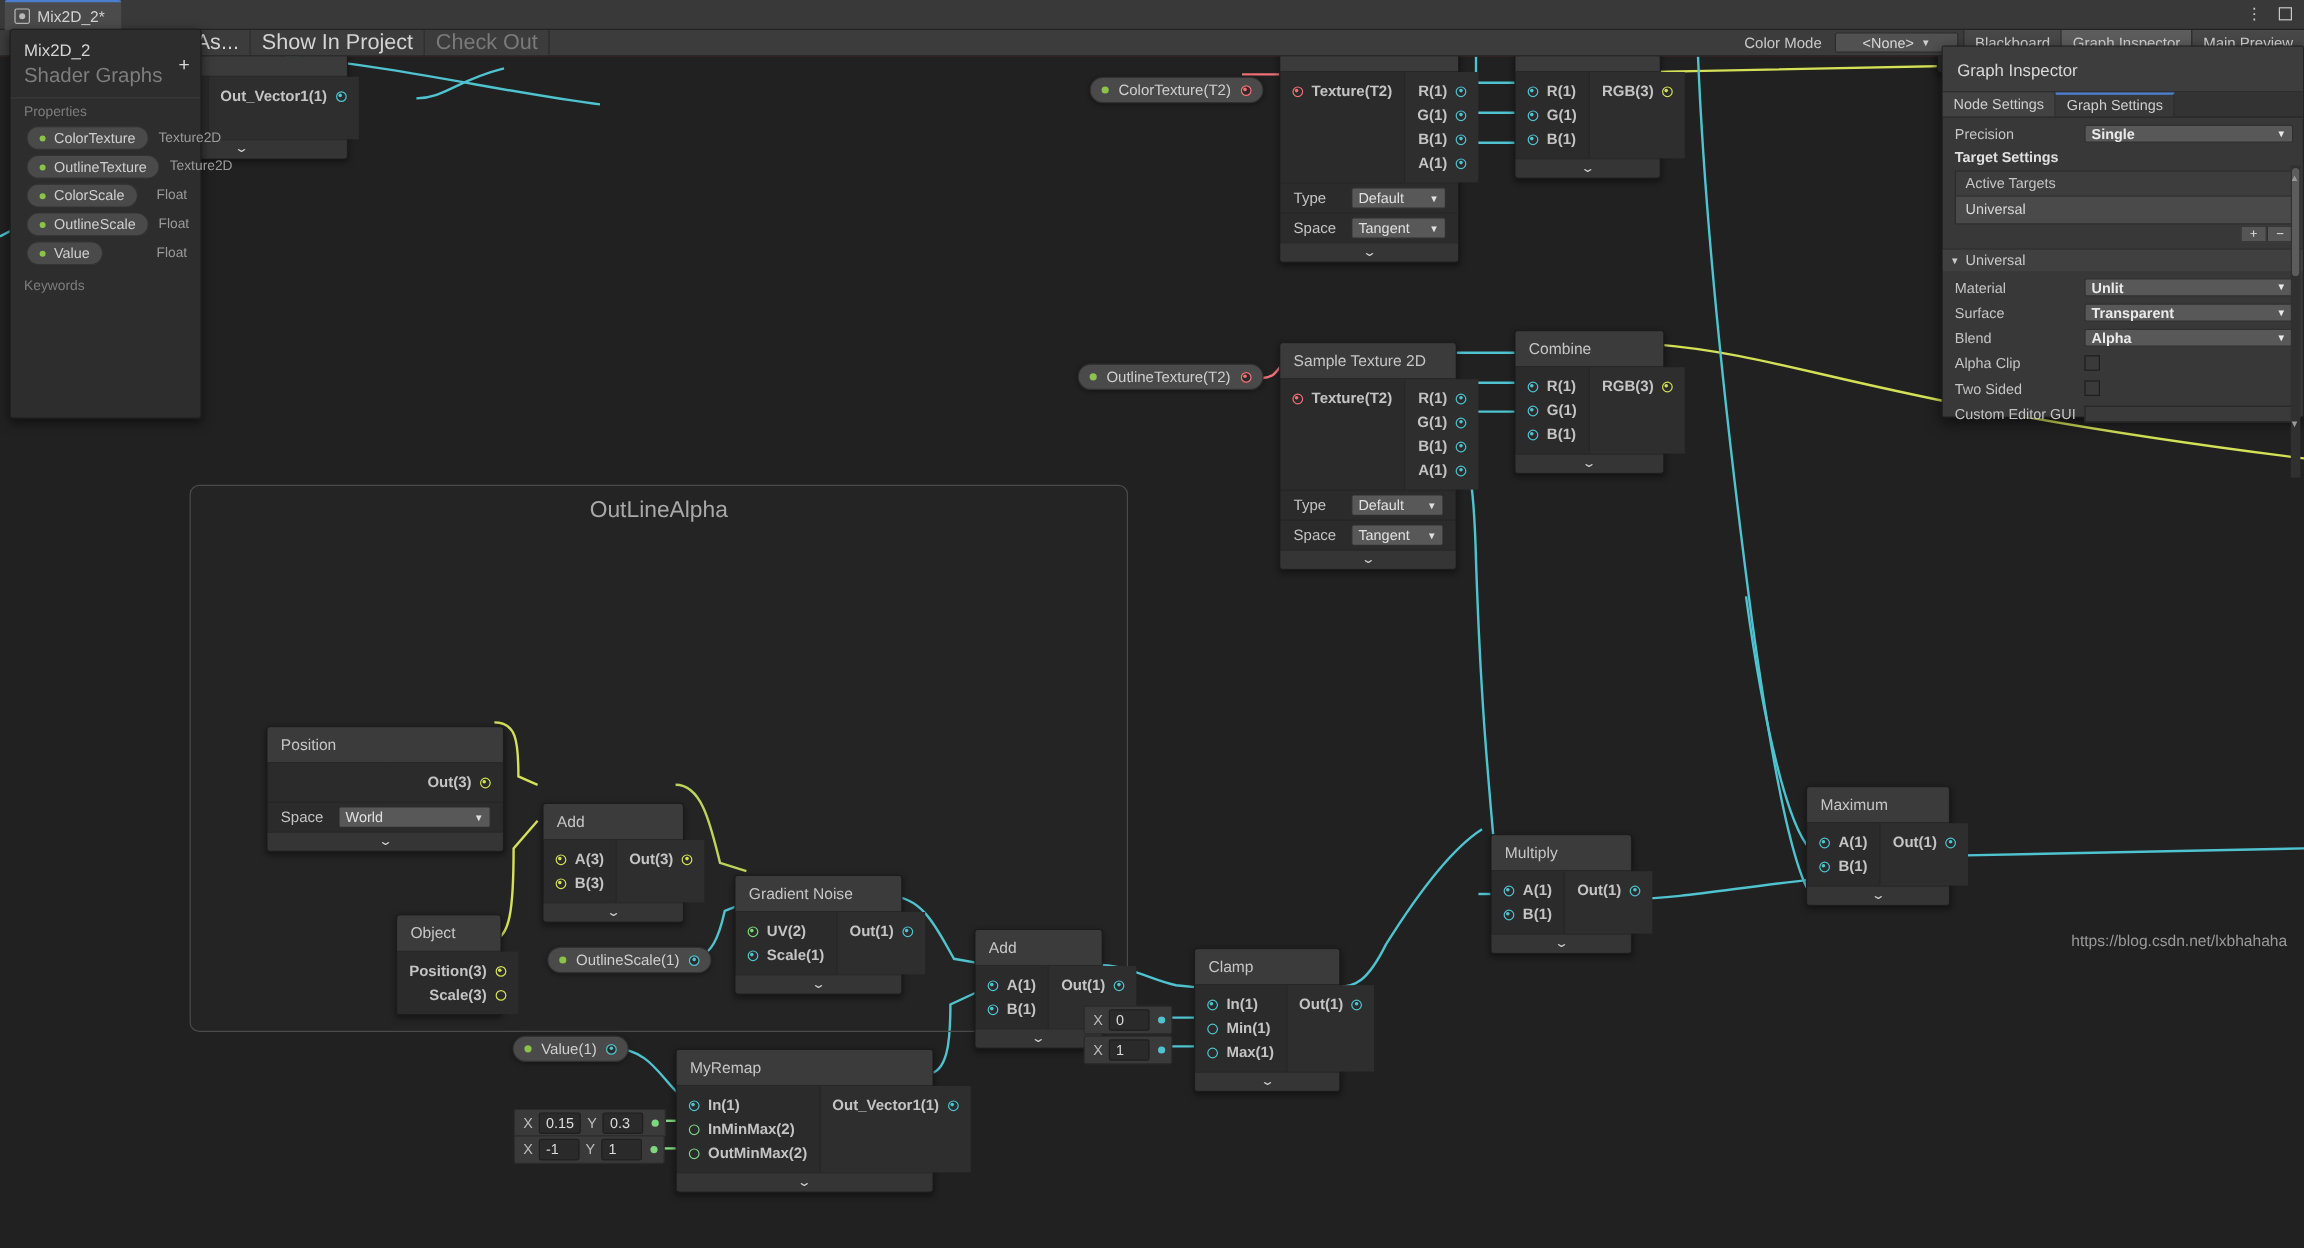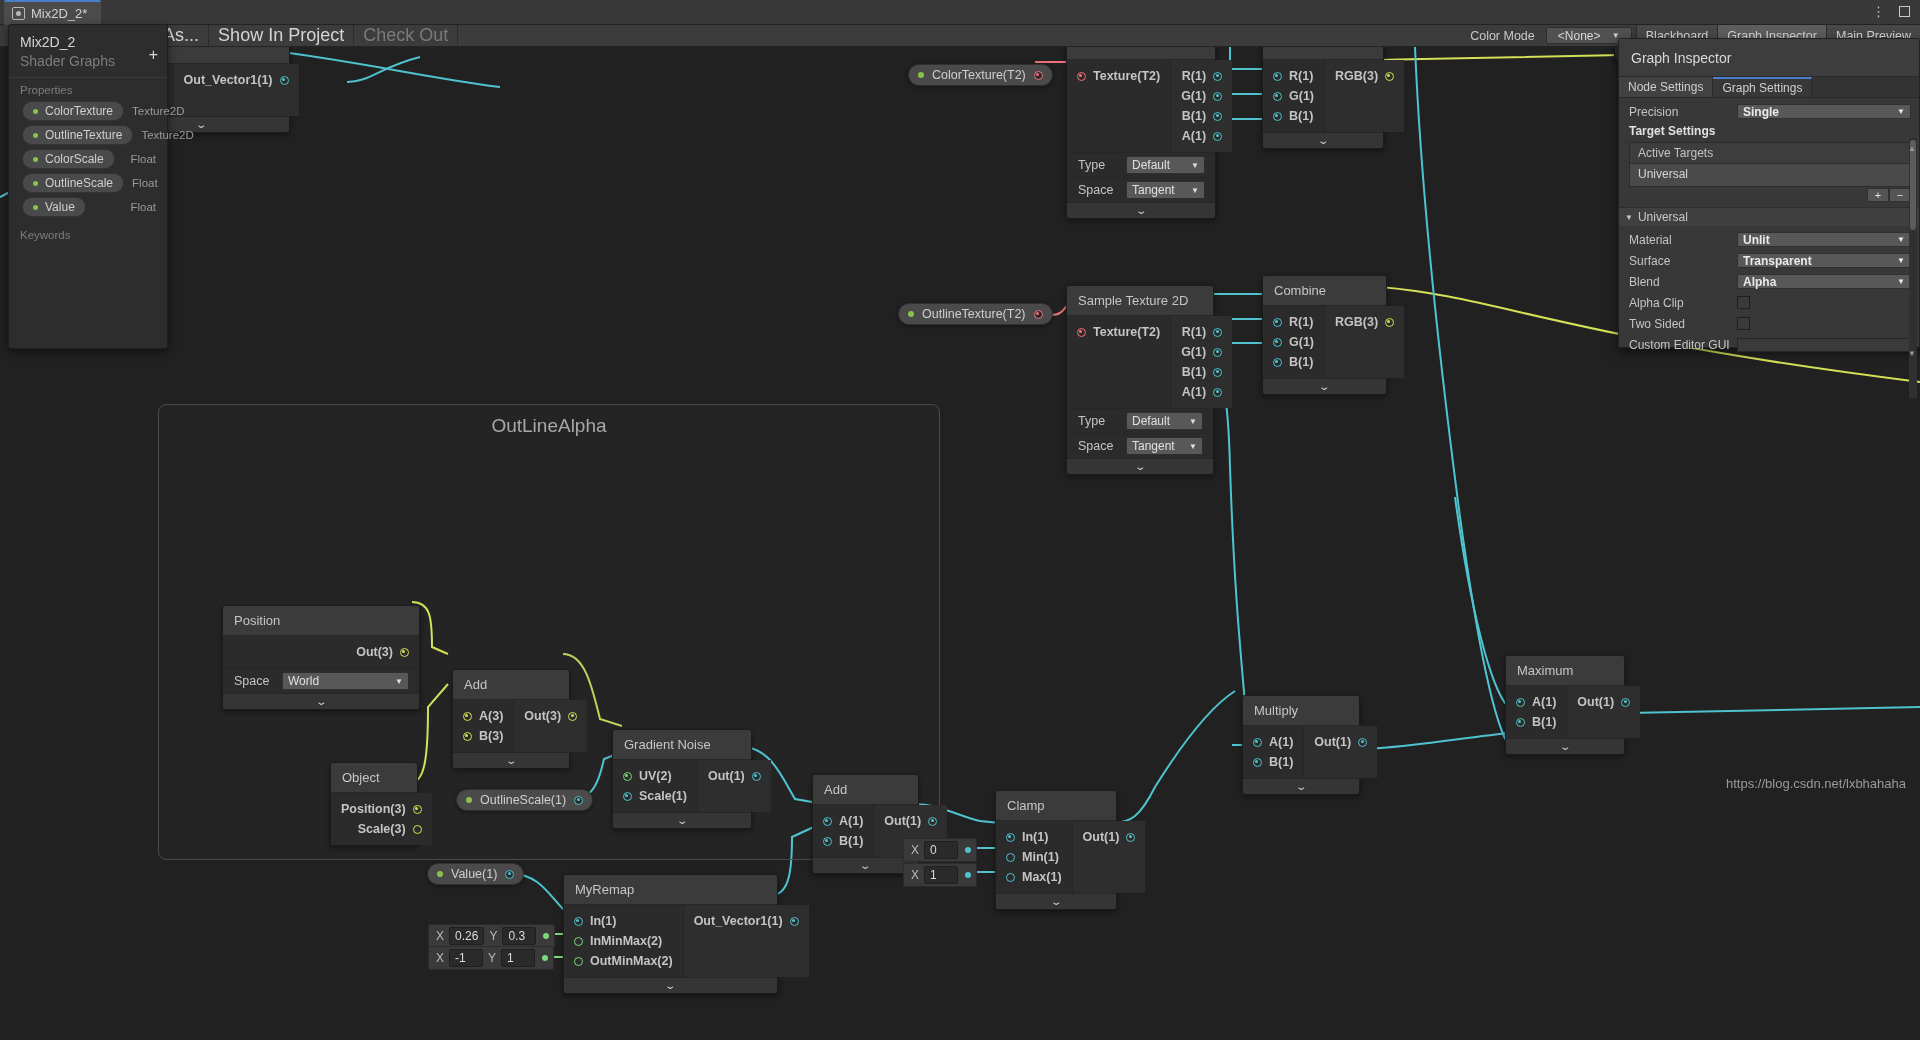--- a/index.html
+++ b/index.html
@@ -49,21 +49,21 @@
     display: flex; align-items: center; padding: 0 9px;
     color: #d4d4d4; font-size: 18px;
     border-right: 1px solid #2c2c2c;
     background: #3c3c3c; white-space: nowrap;
   }
   .tb-btn.disabled { color: #7a7a7a; }
   .tb-right { margin-left: auto; display: flex; align-items: stretch; }
   .tb-label { display: flex; align-items: center; padding: 0 7px; color: #c8c8c8; font-size: 12.5px; }
   .tb-dd {
     display: flex; align-items: center; justify-content: space-between;
-    min-width: 86px; margin: 2px 4px; padding: 0 11px;
+    min-width: 86px; margin: 2px 4px; padding: 0 22px;
     background: #515151; border: 1px solid #2d2d2d; border-radius: 2px;
     color: #d8d8d8; font-size: 12px;
   }
   .tb-dd .caret { font-size: 8px; color: #cfcfcf; margin-left: 6px; }
   .tb-tgl {
     display: flex; align-items: center; padding: 0 9px; color: #d4d4d4; font-size: 12.5px;
     background: #484848; border-left: 1px solid #2c2c2c; white-space: nowrap;
   }
   .tb-tgl.on { background: #5d5d5d; }
 
@@ -160,21 +160,21 @@
   }
 
   
   .blackboard {
     position: absolute; left: 8px; top: 24px; width: 160px; height: 325px;
     background: #2d2d2d; border: 1px solid #1f1f1f; border-radius: 3px;
     box-shadow: 0 3px 9px rgba(0,0,0,.5); z-index: 30;
   }
   .bb-hdr { padding: 9px 11px 2px 11px; }
   .bb-title { color: #d5d5d5; font-size: 14px; }
-  .bb-sub { color: #7d7d7d; font-size: 14px; margin-top: 3px; }
+  .bb-sub { color: #7d7d7d; font-size: 17px; margin-top: 3px; }
   .bb-plus {
     position: absolute; right: 9px; top: 24px; color: #d8d8d8; font-size: 16px; line-height: 12px;
   }
   .bb-divider { border-bottom: 1px solid #3a3a3a; margin-top: 6px; }
   .bb-section { color: #7d7d7d; font-size: 11.5px; padding: 6px 11px 3px 11px; }
   .bb-row { display: flex; align-items: center; padding: 2px 11px 2px 13px; gap: 8px; }
   .bb-pill {
     display: flex; align-items: center; gap: 7px;
     background: #4a4a4a; border: 1px solid #333; border-radius: 10px;
     padding: 2px 10px; font-size: 12px; color: #cfcfcf;
@@ -735,21 +735,21 @@
     </div>
 
     <div class="pill" style="left:427px; top:816px;">
       <span class="gdot"></span>
       <span>Value(1)</span>
       <span class="dot filled"></span>
     </div>
 
     <div class="vec" style="left:428px; top:877px;">
       <span class="ax">X</span>
-      <span class="fld">0.26</span>
+      <span class="fld">0.15</span>
       <span class="ax">Y</span>
       <span class="fld">0.3</span>
       <span class="pdot"></span>
     </div>
 
     <div class="vec" style="left:428px; top:899px;">
       <span class="ax">X</span>
       <span class="fld">-1</span>
       <span class="ax">Y</span>
       <span class="fld">1</span>

